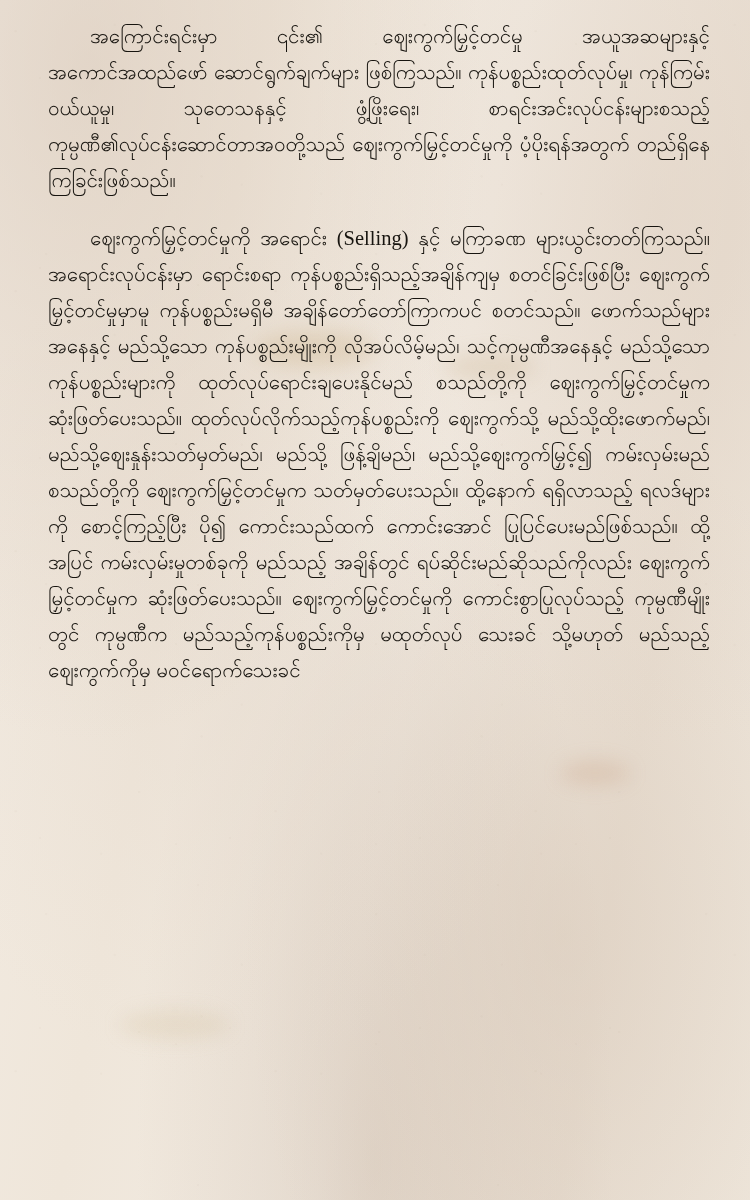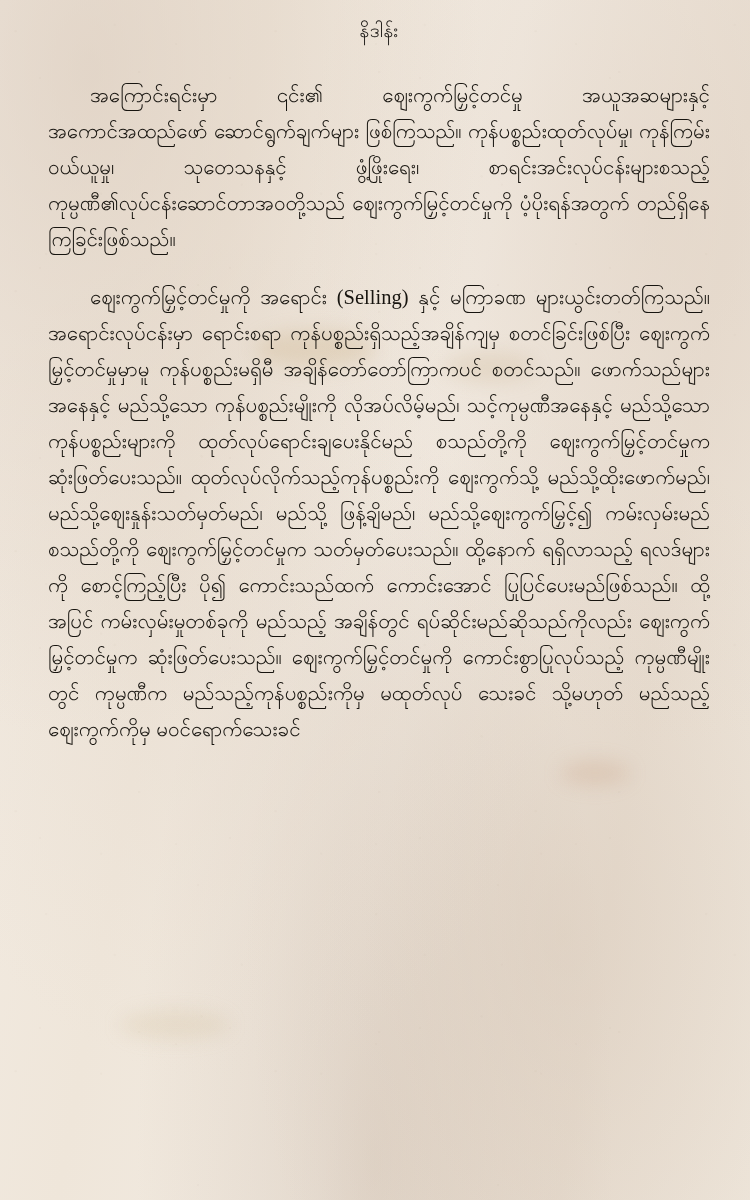--- a/index.html
+++ b/index.html
@@ -91,20 +91,19 @@
 </head>
 <body>
 
 <div class="page">
 
   <div class="stain stain-a"></div>
   <div class="stain stain-b"></div>
   <div class="stain stain-c"></div>
   <div class="stain stain-d"></div>
 
-  <div class="header">နိဒါန်း</div>
 
   <div class="content">
     <p class="para">အကြောင်းရင်းမှာ ၎င်း၏ ဈေးကွက်မြှင့်တင်မှု အယူအဆများနှင့် အကောင်အထည်ဖော် ဆောင်ရွက်ချက်များ ဖြစ်ကြသည်။ ကုန်ပစ္စည်းထုတ်လုပ်မှု၊ ကုန်ကြမ်းဝယ်ယူမှု၊ သုတေသနနှင့် ဖွံ့ဖြိုးရေး၊ စာရင်းအင်းလုပ်ငန်းများစသည့် ကုမ္ပဏီ၏လုပ်ငန်းဆောင်တာအဝတို့သည် ဈေးကွက်မြှင့်တင်မှုကို ပံ့ပိုးရန်အတွက် တည်ရှိနေကြခြင်းဖြစ်သည်။</p>
     <p class="para">ဈေးကွက်မြှင့်တင်မှုကို အရောင်း (Selling) နှင့် မကြာခဏ များယွင်းတတ်ကြသည်။ အရောင်းလုပ်ငန်းမှာ ရောင်းစရာ ကုန်ပစ္စည်းရှိသည့်အချိန်ကျမှ စတင်ခြင်းဖြစ်ပြီး ဈေးကွက်မြှင့်တင်မှုမှာမူ ကုန်ပစ္စည်းမရှိမီ အချိန်တော်တော်ကြာကပင် စတင်သည်။ ဖောက်သည်များအနေနှင့် မည်သို့သော ကုန်ပစ္စည်းမျိုးကို လိုအပ်လိမ့်မည်၊ သင့်ကုမ္ပဏီအနေနှင့် မည်သို့သော ကုန်ပစ္စည်းများကို ထုတ်လုပ်ရောင်းချပေးနိုင်မည် စသည်တို့ကို ဈေးကွက်မြှင့်တင်မှုက ဆုံးဖြတ်ပေးသည်။ ထုတ်လုပ်လိုက်သည့်ကုန်ပစ္စည်းကို ဈေးကွက်သို့ မည်သို့ထိုးဖောက်မည်၊ မည်သို့ဈေးနှုန်းသတ်မှတ်မည်၊ မည်သို့ ဖြန့်ချိမည်၊ မည်သို့ဈေးကွက်မြှင့်၍ ကမ်းလှမ်းမည် စသည်တို့ကို ဈေးကွက်မြှင့်တင်မှုက သတ်မှတ်ပေးသည်။ ထို့နောက် ရရှိလာသည့် ရလဒ်များကို စောင့်ကြည့်ပြီး ပို၍ ကောင်းသည်ထက် ကောင်းအောင် ပြုပြင်ပေးမည်ဖြစ်သည်။ ထို့အပြင် ကမ်းလှမ်းမှုတစ်ခုကို မည်သည့် အချိန်တွင် ရပ်ဆိုင်းမည်ဆိုသည်ကိုလည်း ဈေးကွက်မြှင့်တင်မှုက ဆုံးဖြတ်ပေးသည်။ ဈေးကွက်မြှင့်တင်မှုကို ကောင်းစွာပြုလုပ်သည့် ကုမ္ပဏီမျိုးတွင် ကုမ္ပဏီက မည်သည့်ကုန်ပစ္စည်းကိုမှ မထုတ်လုပ် သေးခင် သို့မဟုတ် မည်သည့်ဈေးကွက်ကိုမှ မဝင်ရောက်သေးခင်</p>
   </div>
 
 </div>
 
 </body></html>

